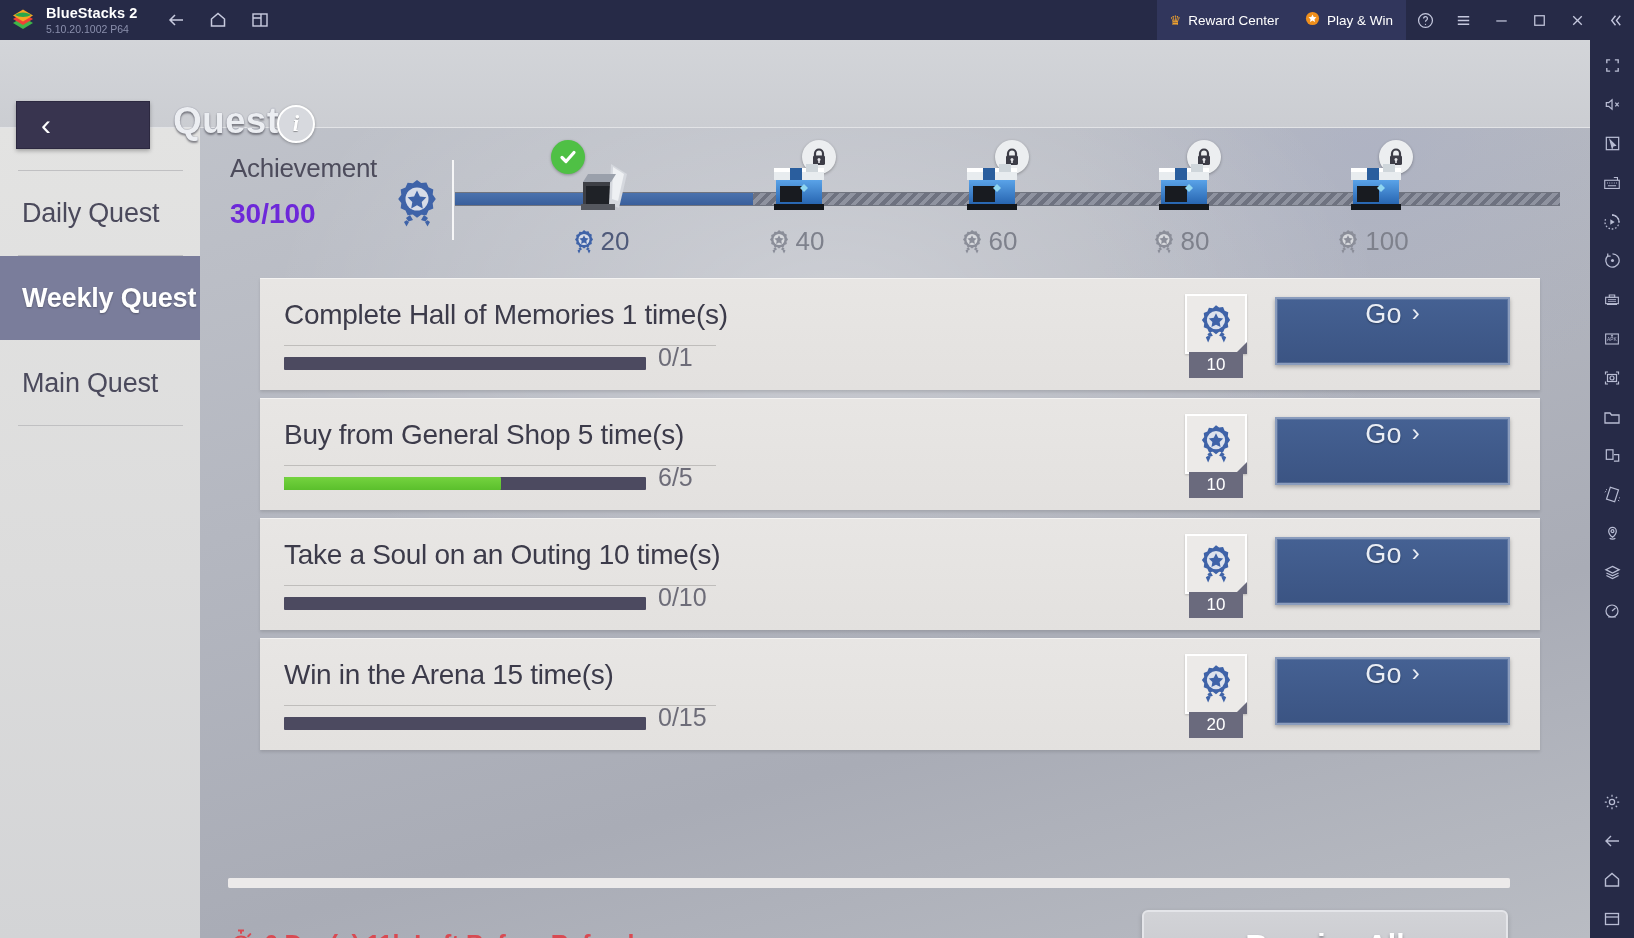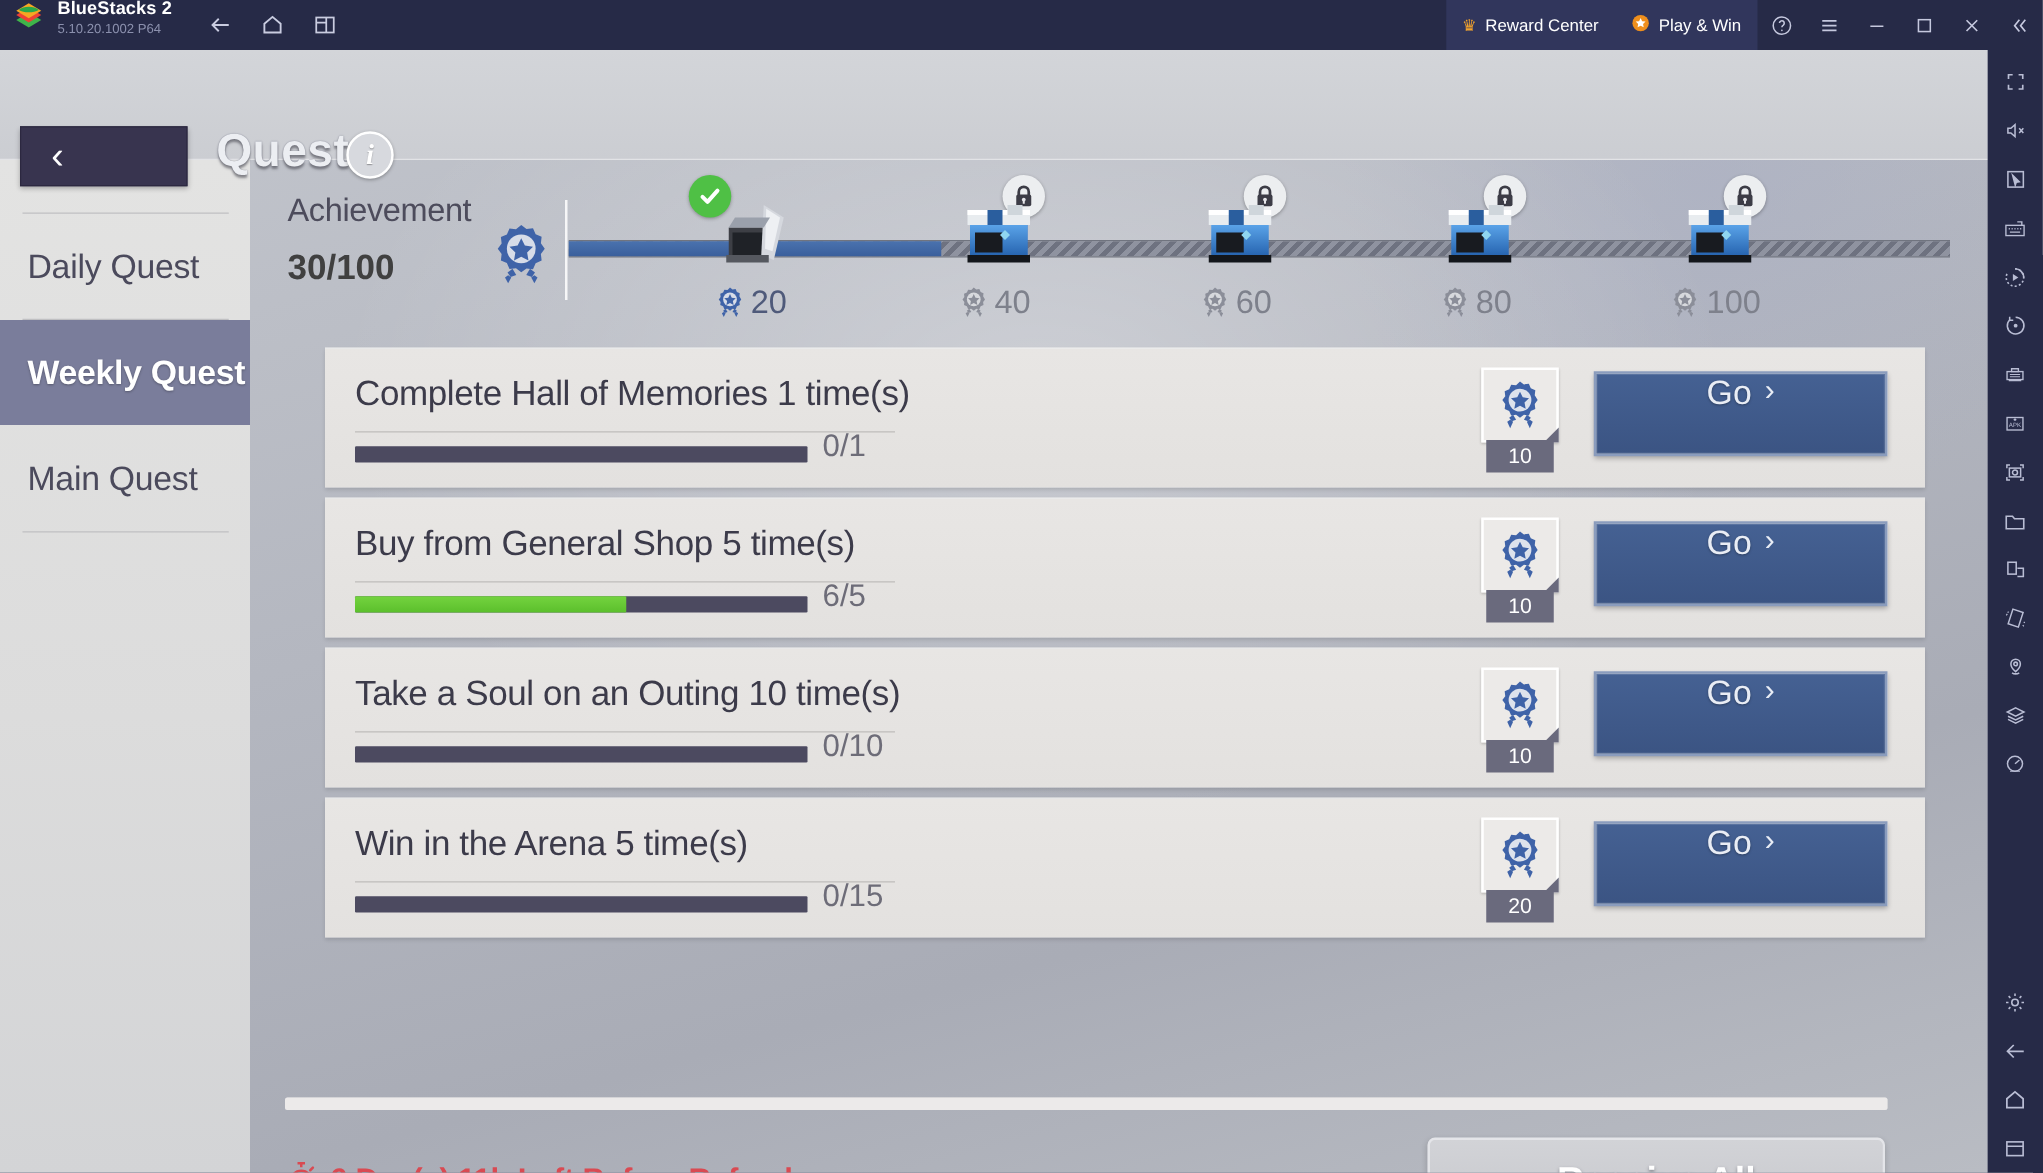--- a/index.html
+++ b/index.html
@@ -6,21 +6,21 @@
   html,body{ width:1634px; height:938px; overflow:hidden; }
   body{
     font-family:"Liberation Sans", sans-serif;
     background:#2b2f4e;
     -webkit-font-smoothing:antialiased;
   }
 
   
   #titlebar{
     position:absolute; left:0; top:0; width:1634px; height:40px;
-    background:#262a47; display:flex; 
+    background:#262a47; display:flex; align-items:center;
   }
   .bs-logo{ width:26px; height:26px; margin-left:10px; position:relative; flex:0 0 auto; }
   .bs-logo svg{ display:block; }
   .bs-title-wrap{ margin-left:10px; line-height:1; }
   .bs-title{ color:#ffffff; font-size:14.5px; font-weight:bold; letter-spacing:.1px; }
   .bs-ver{ color:#8b90ad; font-size:10.5px; margin-top:3px; }
   .tb-navicons{ display:flex; align-items:center; margin-left:22px; gap:8px; }
   .tb-ico{
     width:34px; height:34px; display:flex; align-items:center; justify-content:center;
     color:#c9cce0; cursor:pointer; border-radius:3px;
@@ -112,21 +112,21 @@
   
   #main{ position:absolute; left:200px; top:88px; width:1390px; height:810px; }
 
   
   #ach{ position:absolute; left:0; top:0; width:1390px; height:148px; }
   #ach-label{
     position:absolute; left:30px; top:25px; font-size:26px; color:#4d4c5c;
     letter-spacing:-.3px;
   }
   #ach-value{
-    position:absolute; left:30px; top:70px; font-size:28px; color:#404040; font-weight:bold;
+    position:absolute; left:30px; top:70px; font-size:28px; color:#6d28d9; font-weight:bold;
   }
   #ach-medal{ position:absolute; left:190px; top:48px; width:54px; height:60px; }
   #ach-divider{ position:absolute; left:252px; top:32px; width:2px; height:80px; background:#ffffff; opacity:.85; }
 
   #track{
     position:absolute; left:255px; top:64px; width:1105px; height:14px;
     background:repeating-linear-gradient(135deg,#8f93a0 0px,#8f93a0 4px,#6e7280 4px,#6e7280 8px);
     border-top:1px solid #70747f; border-bottom:1px solid #70747f;
   }
   #track-fill{
@@ -769,21 +769,21 @@
           </div>
           <div class="qty">10</div>
         </div>
         <div class="go-btn">
           <span class="txt">Go</span>
           <span class="arr">›</span>
         </div>
       </div>
 
       <div class="qrow">
-        <div class="qtitle">Win in the Arena 5 time(s)</div>
+        <div class="qtitle">Win in the Arena 15 time(s)</div>
         <div class="qline"></div>
         <div class="qbar-wrap">
           <div class="qbar-fill" style="width:0%"></div>
         </div>
         <div class="qcount">0/15</div>
         <div class="reward">
           <div class="icn">
             <svg width="42" height="44" viewBox="0 0 26 28">
                 <path d="M13 2l2 1.5 2.5-.3 1 2.3 2.3 1-.3 2.5L22 11.5l-1.5 2 .3 2.5-2.3 1-1 2.3-2.5-.3-2 1.5-2-1.5-2.5.3-1-2.3-2.3-1 .3-2.5L4 11.5l1.5-2-.3-2.5 2.3-1 1-2.3L11 4z" fill="#3f63a8"></path>
                 <circle cx="13" cy="11.5" r="5.8" fill="#dde2ec"></circle>

